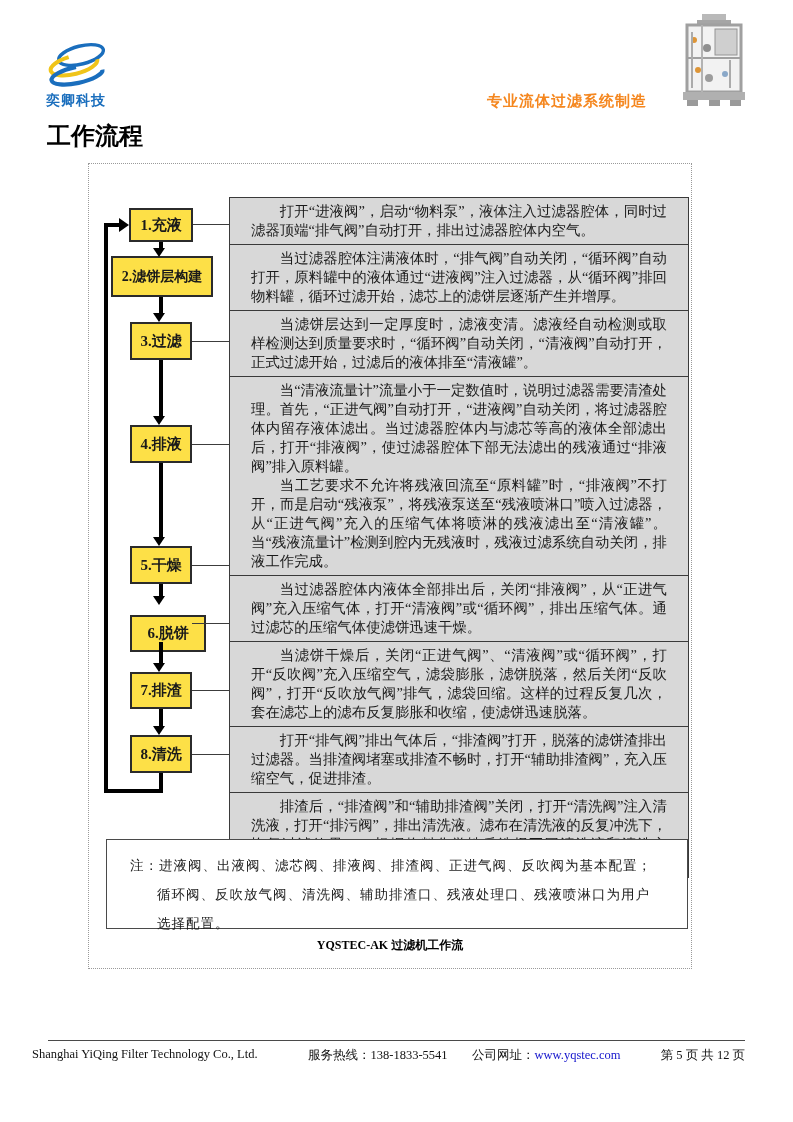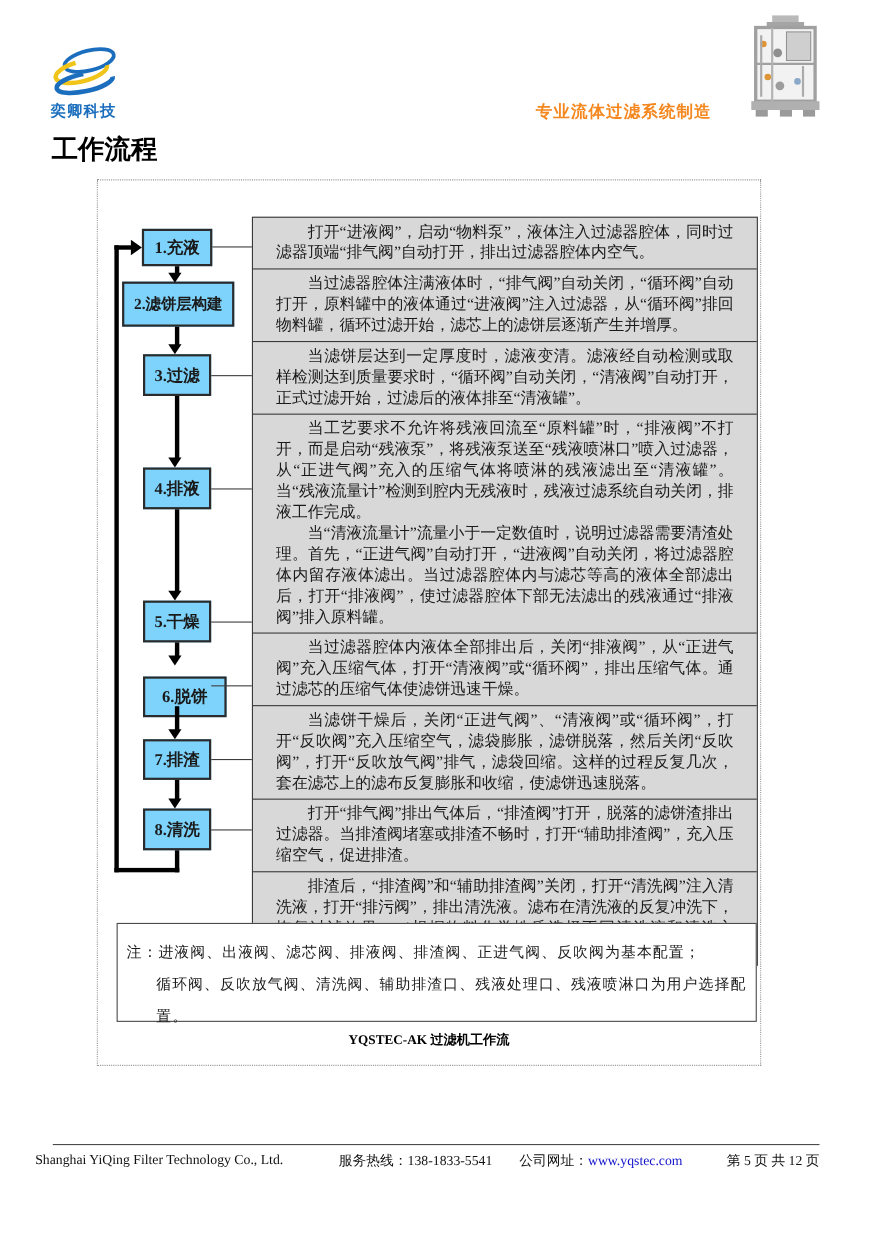--- a/index.html
+++ b/index.html
@@ -32,21 +32,21 @@
     font-family:"Liberation Sans", sans-serif;
     font-weight:bold; font-size:24px; color:#000;
   }
   
   .figure {
     position:absolute; left:88px; top:163px; width:604px; height:806px;
     border:1px dotted #9a9a9a;
   }
   
   .box {
-    position:absolute; background:#7dd3fc; border:2px solid #2b2b2b;
+    position:absolute; background:#fde047; border:2px solid #2b2b2b;
     display:flex; align-items:center; justify-content:center;
     font-weight:bold; font-size:15px; white-space:nowrap;
   }
   
   .vthick { position:absolute; width:4px; background:#000; }
   .hthick { position:absolute; height:4px; background:#000; }
   .arrow-down {
     position:absolute; width:0; height:0;
     border-left:6px solid transparent; border-right:6px solid transparent;
     border-top:9px solid #000;
@@ -66,21 +66,21 @@
   .sec {
     padding:4px 21px; border-bottom:1px solid #3a3a3a;
     font-size:14.4px; line-height:19px; text-align:justify;
   }
   .sec:last-child { border-bottom:none; }
   .sec p { margin:0; text-indent:2em; }
   
   .note {
     position:absolute; left:17px; top:675px; width:582px; height:90px;
     background:#fff; border:1px solid #4a4a4a;
-    padding:11px 8px; font-size:13.5px; line-height:29px; letter-spacing:1px;
+    padding:11px 23px; font-size:13.5px; line-height:29px; letter-spacing:1px;
   }
   .note p { margin:0; }
   .note .indent { padding-left:2em; }
   .caption {
     position:absolute; left:0; top:773px; width:100%;
     text-align:center; font-weight:bold; font-size:12px; color:#000;
   }
   
   .footer-divider {
     position:absolute; left:48px; top:1040px; width:697px; height:0;
@@ -172,22 +172,22 @@
       <div class="sec">
         <p>打开“进液阀”，启动“物料泵”，液体注入过滤器腔体，同时过滤器顶端“排气阀”自动打开，排出过滤器腔体内空气。</p>
       </div>
       <div class="sec">
         <p>当过滤器腔体注满液体时，“排气阀”自动关闭，“循环阀”自动打开，原料罐中的液体通过“进液阀”注入过滤器，从“循环阀”排回物料罐，循环过滤开始，滤芯上的滤饼层逐渐产生并增厚。</p>
       </div>
       <div class="sec">
         <p>当滤饼层达到一定厚度时，滤液变清。滤液经自动检测或取样检测达到质量要求时，“循环阀”自动关闭，“清液阀”自动打开，正式过滤开始，过滤后的液体排至“清液罐”。</p>
       </div>
       <div class="sec">
+        <p>当“清液流量计”流量小于一定数值时，说明过滤器需要清渣处理。首先，“正进气阀”自动打开，“进液阀”自动关闭，将过滤器腔体内留存液体滤出。当过滤器腔体内与滤芯等高的液体全部滤出后，打开“排液阀”，使过滤器腔体下部无法滤出的残液通过“排液阀”排入原料罐。</p>
         <p>当工艺要求不允许将残液回流至“原料罐”时，“排液阀”不打开，而是启动“残液泵”，将残液泵送至“残液喷淋口”喷入过滤器，从“正进气阀”充入的压缩气体将喷淋的残液滤出至“清液罐”。当“残液流量计”检测到腔内无残液时，残液过滤系统自动关闭，排液工作完成。</p>
-        <p>当“清液流量计”流量小于一定数值时，说明过滤器需要清渣处理。首先，“正进气阀”自动打开，“进液阀”自动关闭，将过滤器腔体内留存液体滤出。当过滤器腔体内与滤芯等高的液体全部滤出后，打开“排液阀”，使过滤器腔体下部无法滤出的残液通过“排液阀”排入原料罐。</p>
       </div>
       <div class="sec">
         <p>当过滤器腔体内液体全部排出后，关闭“排液阀”，从“正进气阀”充入压缩气体，打开“清液阀”或“循环阀”，排出压缩气体。通过滤芯的压缩气体使滤饼迅速干燥。</p>
       </div>
       <div class="sec">
         <p>当滤饼干燥后，关闭“正进气阀”、“清液阀”或“循环阀”，打开“反吹阀”充入压缩空气，滤袋膨胀，滤饼脱落，然后关闭“反吹阀”，打开“反吹放气阀”排气，滤袋回缩。这样的过程反复几次，套在滤芯上的滤布反复膨胀和收缩，使滤饼迅速脱落。</p>
       </div>
       <div class="sec">
         <p>打开“排气阀”排出气体后，“排渣阀”打开，脱落的滤饼渣排出过滤器。当排渣阀堵塞或排渣不畅时，打开“辅助排渣阀”，充入压缩空气，促进排渣。</p>
       </div>

